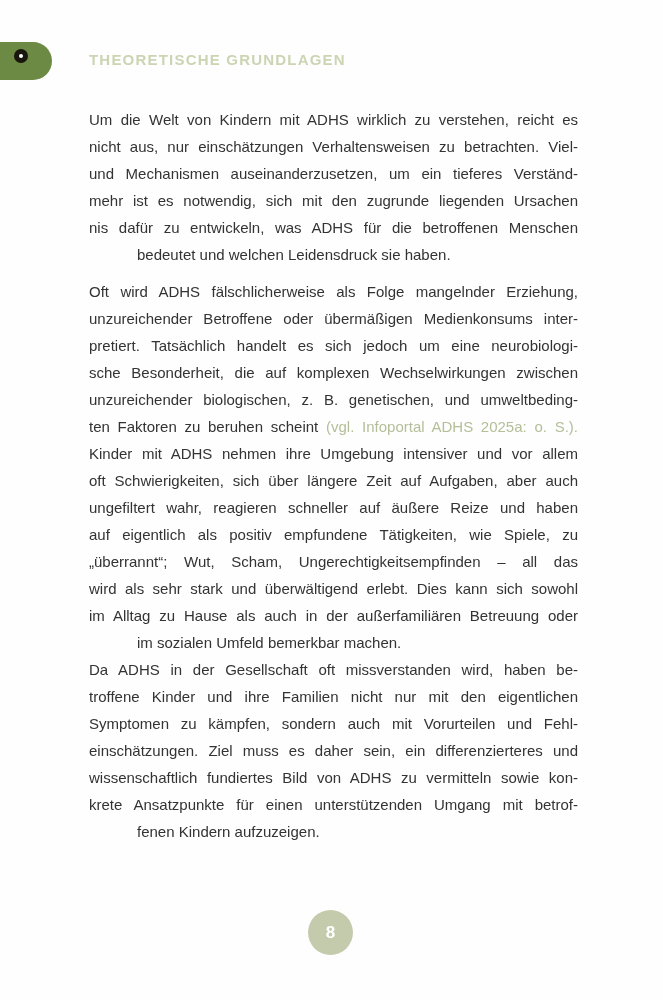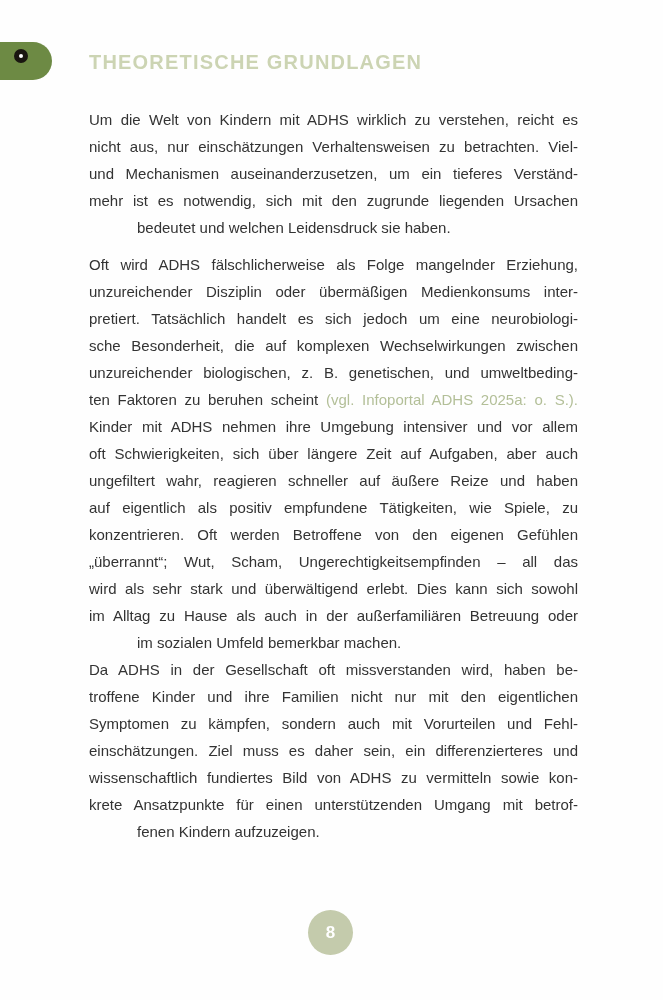--- a/index.html
+++ b/index.html
@@ -30,21 +30,21 @@
   .logo-dot{
     position:absolute;left:14px;top:7px;
     width:14px;height:14px;
     background:#ffffff;
     border:5px solid #191610;
     border-radius:50%;
   }
   
   .running-head{
     position:absolute;left:89px;top:51px;
-    font-size:20px;font-weight:700;
+    font-size:15px;font-weight:700;
     letter-spacing:1.2px;
     color:var(--pale-green);
     white-space:nowrap;
   }
   
   .content{
     position:absolute;left:89px;top:106px;
     width:489px;
     font-size:15px;line-height:27px;
     color:var(--text);
@@ -77,34 +77,34 @@
   </div>
 
   <div class="running-head">THEORETISCHE GRUNDLAGEN</div>
 
   <div class="content">
       <div class="para">
         <div class="line">Um die Welt von Kindern mit ADHS wirklich zu verstehen, reicht es</div>
         <div class="line">nicht aus, nur einschätzungen Verhaltensweisen zu betrachten. Viel-</div>
         <div class="line">und Mechanismen auseinanderzusetzen, um ein tieferes Verständ-</div>
         <div class="line">mehr ist es notwendig, sich mit den zugrunde liegenden Ursachen</div>
+        <div class="line">nis dafür zu entwickeln, was ADHS für die betroffenen Menschen</div>
         <div class="line last">bedeutet und welchen Leidensdruck sie haben.</div>
       </div>
       <div class="para gap">
         <div class="line">Oft wird ADHS fälschlicherweise als Folge mangelnder Erziehung,</div>
-        <div class="line">unzureichender Disziplin oder übermäßigen Medienkonsums inter-</div>
+        <div class="line">unzureichender Betroffene oder übermäßigen Medienkonsums inter-</div>
         <div class="line">pretiert. Tatsächlich handelt es sich jedoch um eine neurobiologi-</div>
         <div class="line">sche Besonderheit, die auf komplexen Wechselwirkungen zwischen</div>
         <div class="line">unzureichender biologischen, z. B. genetischen, und umweltbeding-</div>
         <div class="line"><span>ten Faktoren zu beruhen scheint </span><span class="accent">(vgl. Infoportal ADHS 2025a: o. S.).</span></div>
         <div class="line">Kinder mit ADHS nehmen ihre Umgebung intensiver und vor allem</div>
         <div class="line">oft Schwierigkeiten, sich über längere Zeit auf Aufgaben, aber auch</div>
         <div class="line">ungefiltert wahr, reagieren schneller auf äußere Reize und haben</div>
         <div class="line">auf eigentlich als positiv empfundene Tätigkeiten, wie Spiele, zu</div>
-        <div class="line">konzentrieren. Oft werden Betroffene von den eigenen Gefühlen</div>
         <div class="line">„überrannt“; Wut, Scham, Ungerechtigkeitsempfinden – all das</div>
         <div class="line">wird als sehr stark und überwältigend erlebt. Dies kann sich sowohl</div>
         <div class="line">im Alltag zu Hause als auch in der außerfamiliären Betreuung oder</div>
         <div class="line last">im sozialen Umfeld bemerkbar machen.</div>
       </div>
       <div class="para">
         <div class="line">Da ADHS in der Gesellschaft oft missverstanden wird, haben be-</div>
         <div class="line">troffene Kinder und ihre Familien nicht nur mit den eigentlichen</div>
         <div class="line">Symptomen zu kämpfen, sondern auch mit Vorurteilen und Fehl-</div>
         <div class="line">einschätzungen. Ziel muss es daher sein, ein differenzierteres und</div>

